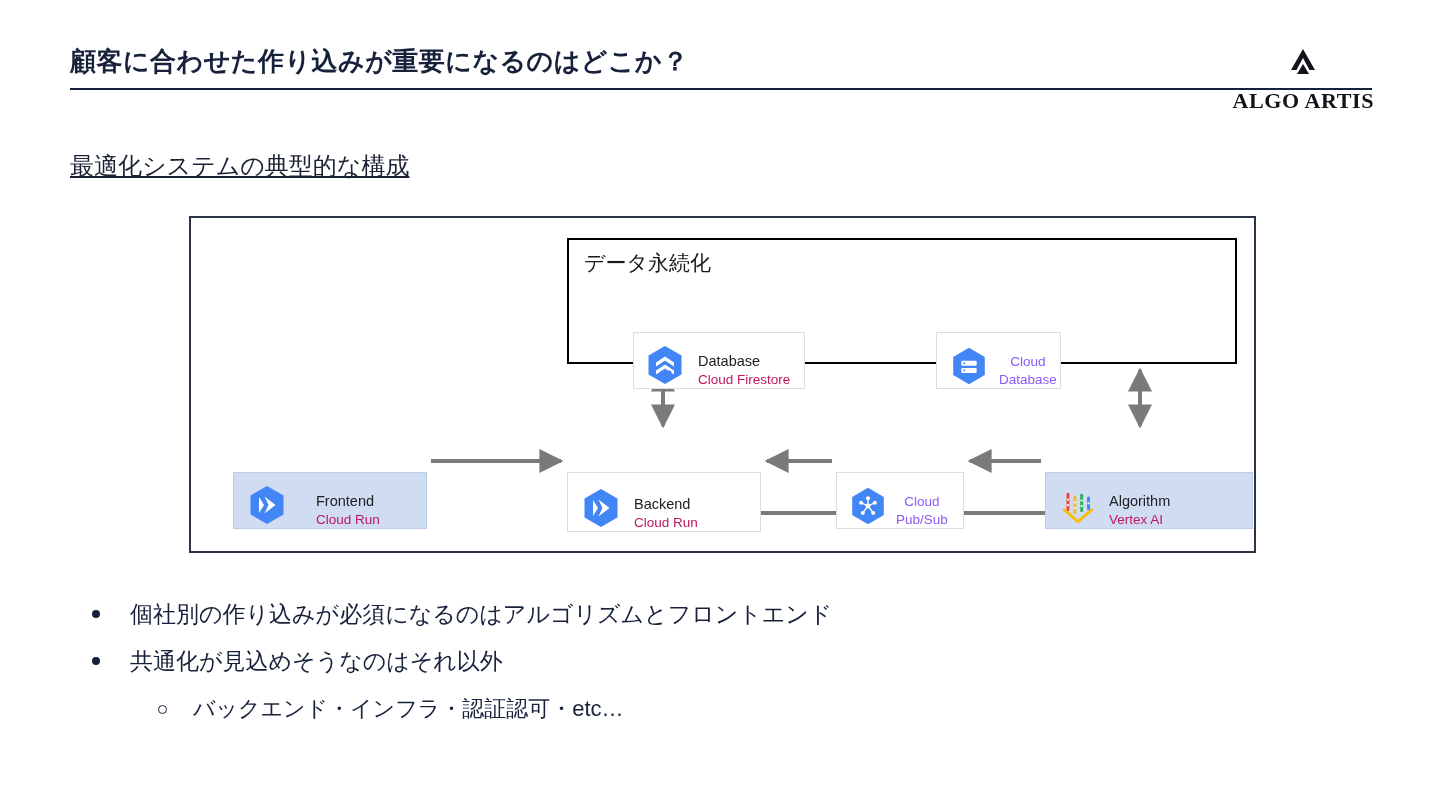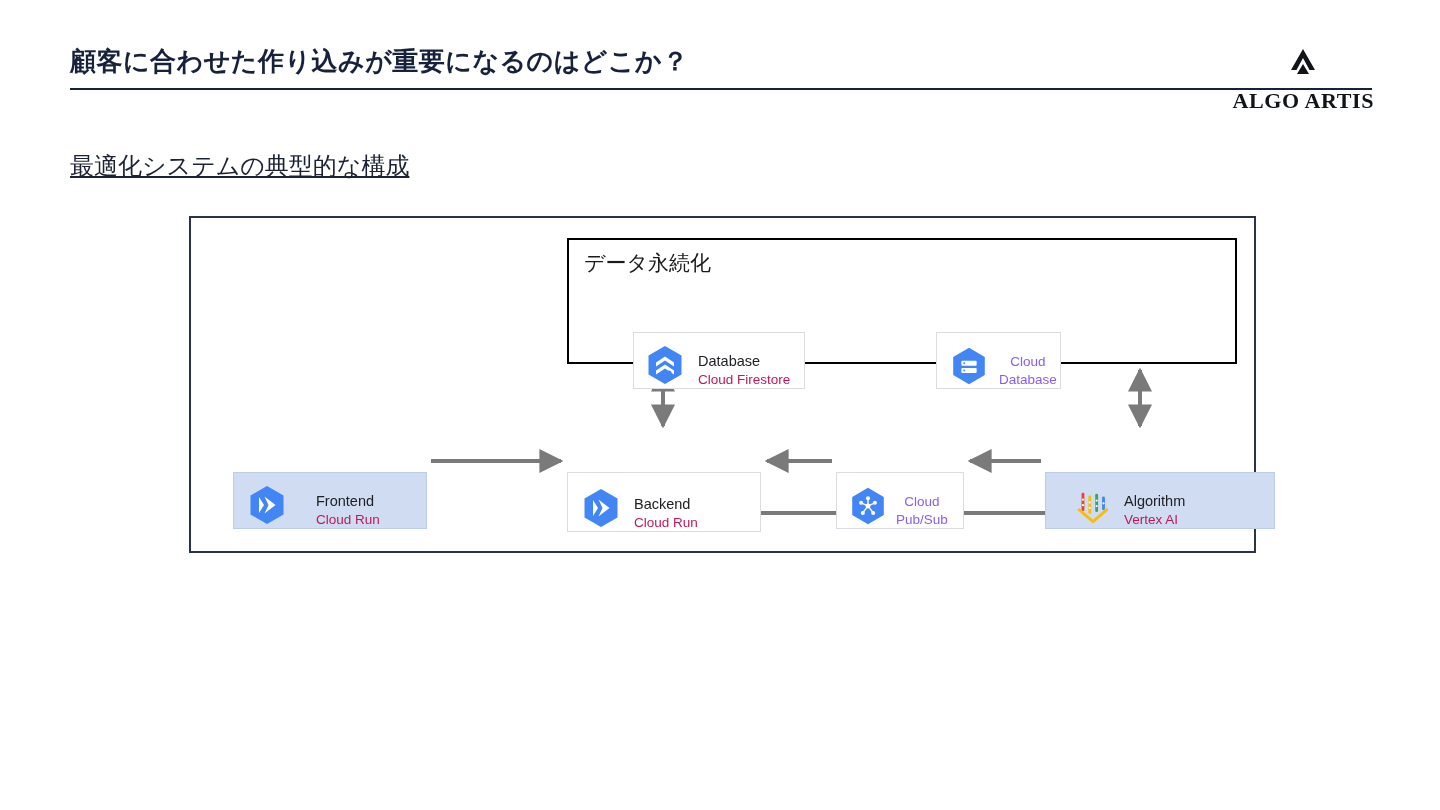--- a/index.html
+++ b/index.html
@@ -71,21 +71,21 @@
   .card .t2 { font-size: 13.5px; color: #be185d; }
   .card.center .txt { align-items: center; text-align: center; }
   .card.center .t1, .card.center .t2 { color: #8b5cf6; font-size: 13.5px; }
 
   
   #card-database { left: 442px; top: 74px;  width: 172px; height: 57px; padding-left: 8px; gap: 10px; }
   #card-storage  { left: 745px; top: 74px;  width: 125px; height: 57px; padding-left: 10px; gap: 8px; }
   #card-frontend { left: 42px;  top: 214px; width: 194px; height: 57px; padding-left: 10px; gap: 26px; }
   #card-backend  { left: 376px; top: 214px; width: 194px; height: 60px; padding-left: 10px; gap: 10px; }
   #card-pubsub   { left: 645px; top: 214px; width: 128px; height: 57px; padding-left: 9px;  gap: 6px; }
-  #card-algorithm{ left: 854px; top: 214px; width: 230px; height: 57px; padding-left: 26px; gap: 10px; }
+  #card-algorithm{ left: 854px; top: 214px; width: 208px; height: 57px; padding-left: 11px; gap: 10px; }
 
   .conn { position: absolute; left: 0; top: 0; width: 1067px; height: 337px; pointer-events: none; }
 
   
   .bullets { position: absolute; left: 78px; top: 598px; width: 1280px; }
   .bl { display: flex; align-items: flex-start; margin-bottom: 14px; }
   .bl .dot {
     width: 8px; height: 8px; border-radius: 50%; background: #17213c;
     margin: 12px 30px 0 14px; flex: 0 0 auto;
   }
@@ -250,14 +250,28 @@
         </svg>
       </span>
       <span class="txt">
         <span class="t1">Algorithm</span>
         <span class="t2">Vertex AI</span>
       </span>
     </div>
 
   </div>
 
+  <div class="bullets">
+    <div class="bl">
+      <span class="dot"></span>
+      <span class="txt1">個社別の作り込みが必須になるのはアルゴリズムとフロントエンド</span>
+    </div>
+    <div class="bl">
+      <span class="dot"></span>
+      <span class="txt1">共通化が見込めそうなのはそれ以外</span>
+    </div>
+    <div class="bl2">
+      <span class="ring"></span>
+      <span class="txt2">バックエンド・インフラ・認証認可・etc…</span>
+    </div>
+  </div>
 
 </div>
 
 </body></html>

